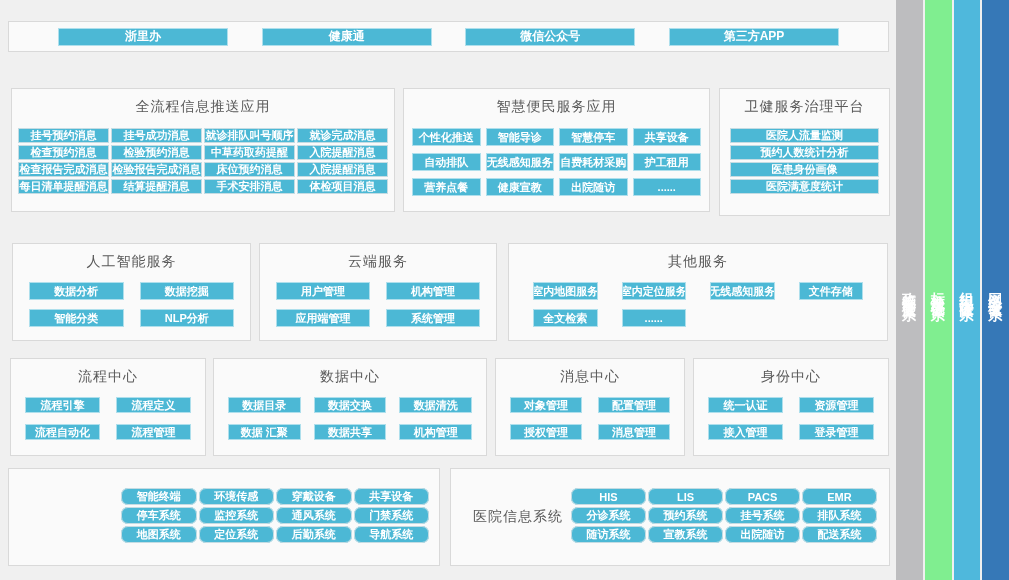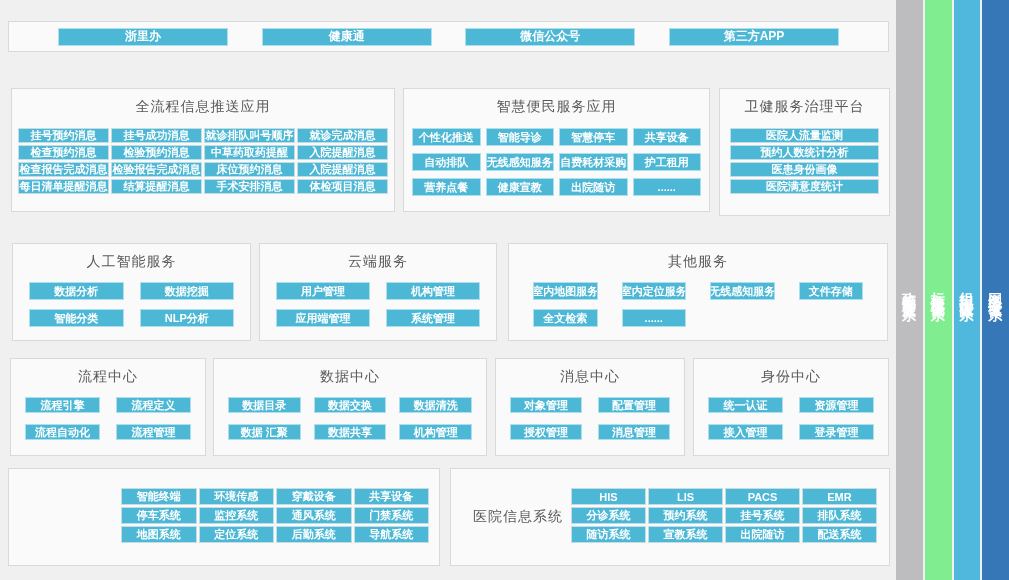--- a/index.html
+++ b/index.html
@@ -66,21 +66,21 @@
   .p-his{left:450px;width:440px;}
   .src-label{
     position:absolute;top:0;bottom:0;display:flex;align-items:center;
     font-size:14px;color:#595959;letter-spacing:1px;
   }
   .p-iot .src-label{left:26px;}
   .p-his .src-label{left:22px;}
   .src-grid{position:absolute;top:19px;grid-template-columns:repeat(4,1fr);}
   .p-iot .src-grid{left:112px;right:10px;}
   .p-his .src-grid{left:120px;right:12px;}
-  .src-grid .btn{height:17px;}
+  .src-grid .btn{height:17px;border-radius:7px;}
   
   .pillars{
     position:absolute;left:896px;top:0;bottom:0;width:113px;
     display:flex;gap:2px;
   }
   .pillar{
     flex:1;display:flex;align-items:center;justify-content:center;
   }
   .pillar-label{
     writing-mode:vertical-rl;text-orientation:upright;

